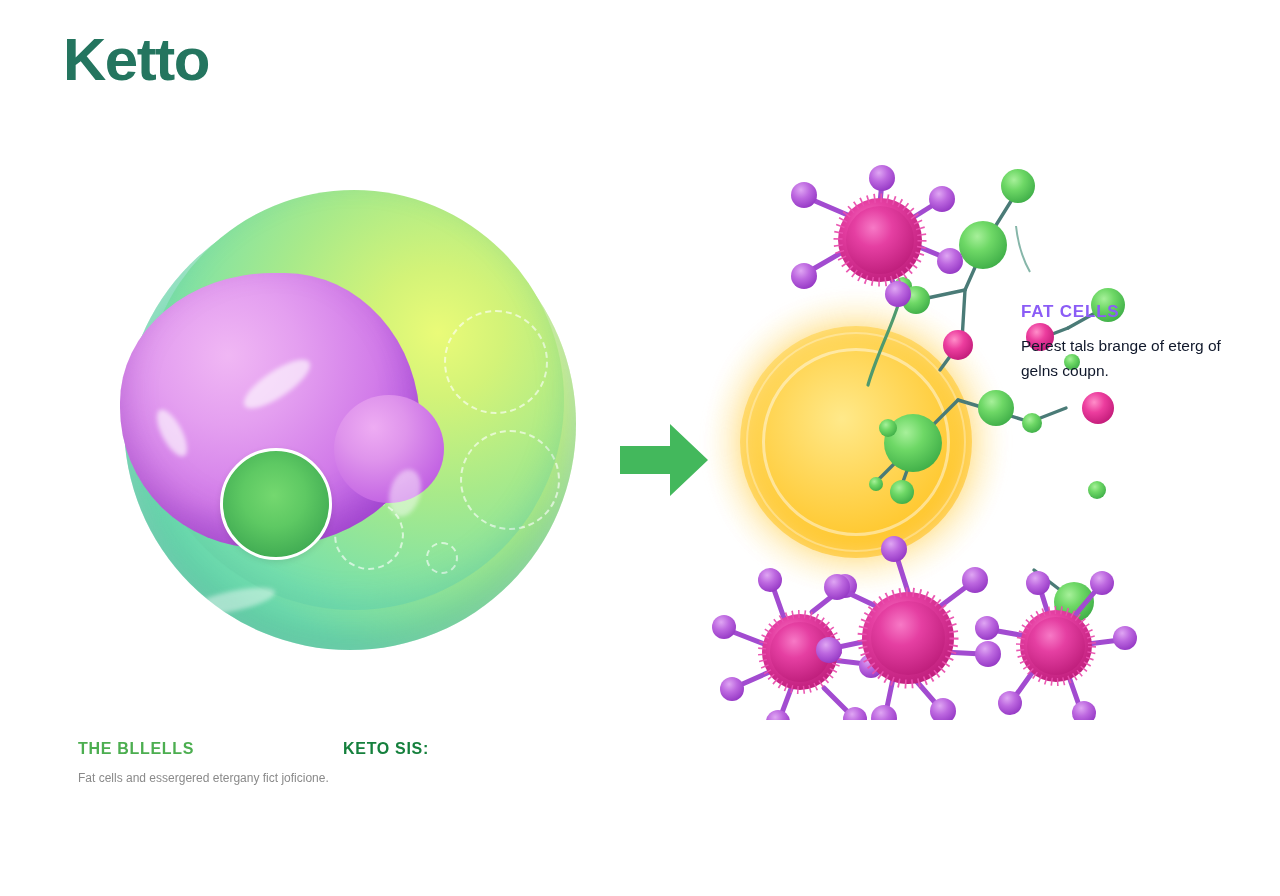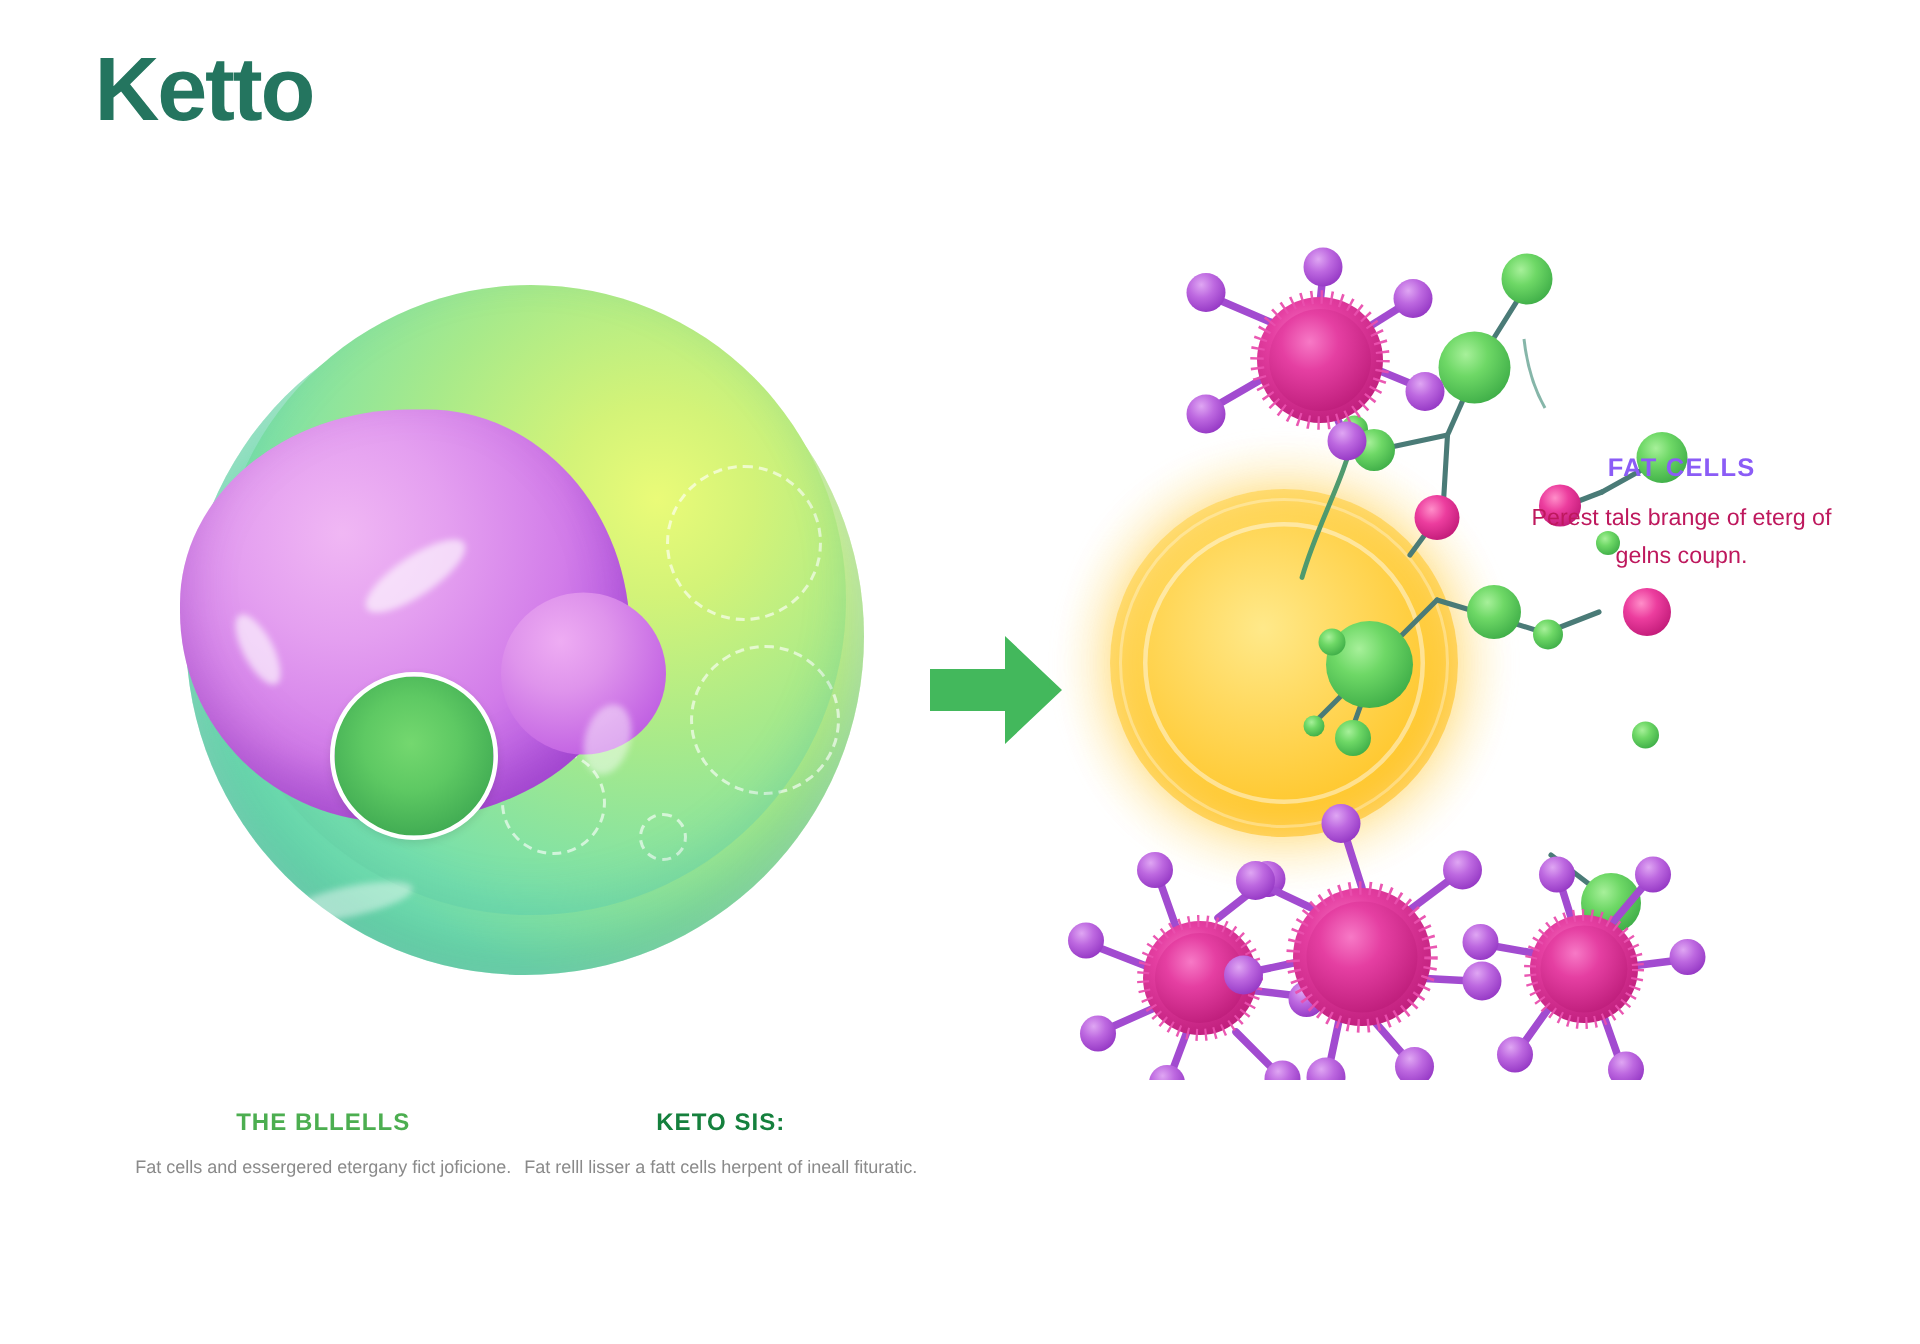--- a/index.html
+++ b/index.html
@@ -14,21 +14,20 @@
     position: relative;
     overflow: hidden;
     font-family: "Liberation Sans", sans-serif;
     -webkit-font-smoothing: antialiased;
   }
 
   .page {
     position: absolute;
     inset: 0;
     background: #ffffff;
-    text-align: center;
   }
 
   
   .title {
     position: absolute;
     left: 63px;
     top: 30px;
     font-size: 60px;
     font-weight: bold;
     letter-spacing: -1.5px;
@@ -207,21 +206,21 @@
   .callout-title {
     font-size: 17px;
     font-weight: bold;
     letter-spacing: 0.8px;
     color: #8b5cf6;
     margin-bottom: 11px;
   }
   .callout-body {
     font-size: 15.5px;
     line-height: 1.62;
-    color: #be185d;
+    color: #0f172a;
   }
 
   
   .captions {
     position: absolute;
     left: 0;
     top: 740px;
     width: 1280px;
     height: 120px;
   }
@@ -456,17 +455,16 @@
     </div>
   </div>
 
   <div class="captions">
     <div class="cap cap-1">
       <div class="cap-title green">THE BLLELLS</div>
       <div class="cap-body">Fat cells and essergered etergany fict joficione.</div>
     </div>
     <div class="cap cap-2">
       <div class="cap-title green2">KETO SIS:</div>
-      <div class="cap-body">Fat relll lisser a fatt cells herpent of ineall fituratic.</div>
     </div>
   </div>
 
 </div>
 
 </body></html>

